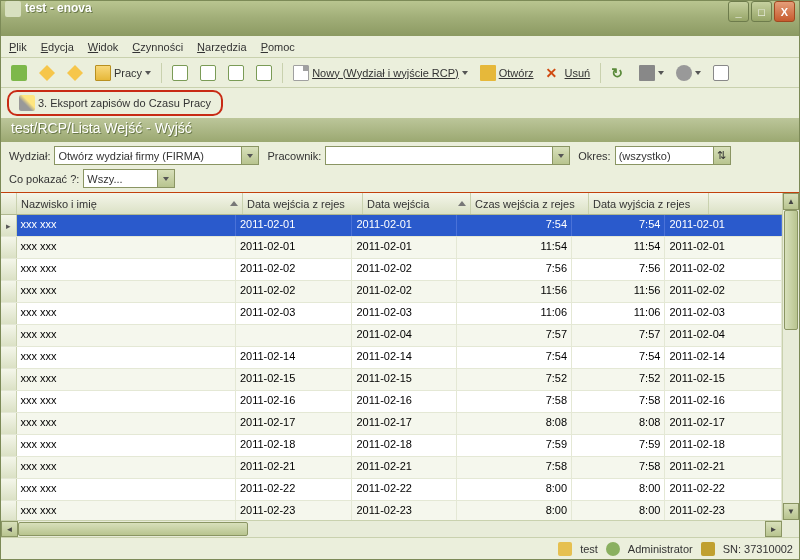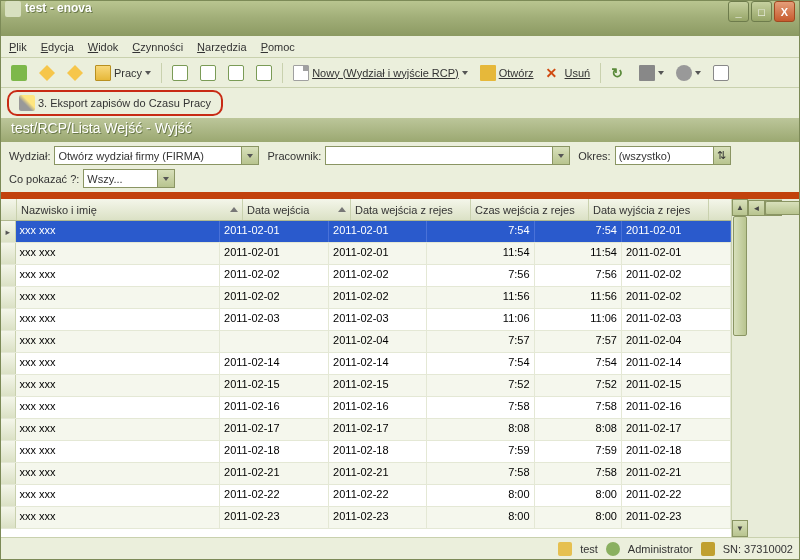--- a/index.html
+++ b/index.html
@@ -29,21 +29,21 @@
 .i-refresh { color:#5a8a3a; font-weight:bold; font-size:14px; }
 .i-print { background:#888; border-radius:1px; }
 .i-gear { background:#999; border-radius:50%; }
 .i-bulb { background:radial-gradient(circle,#ffe680 40%,#f6c64b 70%); border-radius:50% 50% 40% 40%; }
 .i-wand { background:linear-gradient(45deg,#999 40%,#ffe680 60%); border-radius:2px; }
 .i-win { background:#fff; border:1px solid #888; }
 .dd-arr { width:0;height:0;border-left:3px solid transparent;border-right:3px solid transparent;border-top:4px solid #555; }
 .toolbar2 { height: 30px; background: #ebefdc; display: flex; align-items: center; padding: 0 6px; gap: 8px; font-size: 11px; color: #333; }
 .tb2-outline { border: 2px solid #c82a14; border-radius: 10px; padding: 2px 6px; display: flex; align-items: center; gap: 8px; height: 26px; }
 .breadcrumb { height: 24px; background: linear-gradient(to bottom,#bcc69a,#9ba871); color: #fff; font-size: 14px; padding: 2px 10px; display:flex;align-items:flex-start; text-shadow: 1px 1px 0 #6a784a; }
-.filters { background: #ebefdc; font-size: 11px; padding: 4px 8px; color:#333; border-bottom:7px solid #c2410c; }
+.filters { background: #ebefdc; font-size: 11px; padding: 4px 8px; color:#333; border-bottom:1px solid #c2410c; }
 .filters-row { display:flex; align-items:center; gap:4px; margin-bottom:4px; }
 .filters-row:last-child{margin-bottom:0;}
 .fld { height:19px; border:1px solid #8a9563; background:#fff; font-size:11px; padding:1px 3px; display:flex;align-items:center;justify-content:space-between; }
 .fld-btn { width:17px; height:17px; background:linear-gradient(to bottom,#d8e0bb,#b8c48f); border-left:1px solid #8a9563; display:flex;align-items:center;justify-content:center; margin:-1px -3px -1px 2px; }
 .grid-wrap { flex:1; background:#fff; position:relative; display:flex; overflow:hidden; }
 .grid { flex:1; overflow:hidden; }
 .grid-header { display:flex; height:22px; background:linear-gradient(to bottom,#f4f6ea,#dbe1c5); border-bottom:1px solid #b0b88f; font-size:11px; color:#333; }
 .gh-gutter { width:16px; border-right:1px solid #c9d1ae; background:linear-gradient(to bottom,#f4f6ea,#dbe1c5); }
 .gh-cell { border-right:1px solid #c9d1ae; display:flex; align-items:center; padding:0 4px; justify-content:space-between; }
 .sort-arr { width:0;height:0;border-left:4px solid transparent;border-right:4px solid transparent;border-bottom:5px solid #777; margin-left:3px; }
@@ -63,21 +63,21 @@
 .hs-btn { width:17px; background:linear-gradient(to bottom,#d8e0bb,#b8c48f); border:1px solid #8a9563; display:flex;align-items:center;justify-content:center;font-size:8px;color:#444; }
 .hs-track { flex:1; position:relative; }
 .hs-thumb { position:absolute; top:1px; bottom:1px; background:linear-gradient(to bottom,#d8e0bb,#b8c48f); border:1px solid #8a9563; border-radius:2px; }
 .hs-corner { width:17px; height:17px; position:absolute; right:0; bottom:0; background:#e8ecd9; }
 .statusbar { height:22px; background:#ebefdc; border-top:1px solid #c9d1ae; display:flex; align-items:center; font-size:11px; color:#333; padding:0 6px; gap:8px; }
 .status-spacer{flex:1;}
 .st-ico{width:14px;height:14px;border-radius:2px;}
 .st-db{background:#e6c050;}
 .st-user{background:#8ab060;border-radius:50%;}
 .st-key{background:#c0a030;}
-.grid-container{flex:1;display:flex;flex-direction:row;overflow:hidden;position:relative;}
+.grid-container{flex:1;display:flex;flex-direction:column;overflow:hidden;position:relative;}
 </style>
 </head>
 <body>
 
 <div class="window">
   <div class="titlebar">
     <div class="titlebar-icon"></div>
     <div class="titlebar-text">test - enova</div>
     <div class="title-btns">
       <div class="title-btn">_</div>
@@ -202,26 +202,26 @@
 
   <div class="grid-container">
     <div class="grid-wrap">
       <div class="grid">
         <div class="grid-header" id="gheader">
             <div class="gh-gutter"></div>
             <div class="gh-cell" style="width:226px">
               <span>Nazwisko i imię</span>
               <span class="sort-arr"></span>
             </div>
+            <div class="gh-cell" style="width:120px">
+              <span>Data wejścia z rejes</span>
+            </div>
             <div class="gh-cell" style="width:108px">
               <span>Data wejścia</span>
               <span class="sort-arr"></span>
-            </div>
-            <div class="gh-cell" style="width:120px">
-              <span>Data wejścia z rejes</span>
             </div>
             <div class="gh-cell" style="width:118px">
               <span>Czas wejścia z rejes</span>
             </div>
             <div class="gh-cell" style="width:120px">
               <span>Data wyjścia z rejes</span>
             </div>
           </div>
         <div class="grid-body" id="gbody">
             <div class="gr-row sel">

